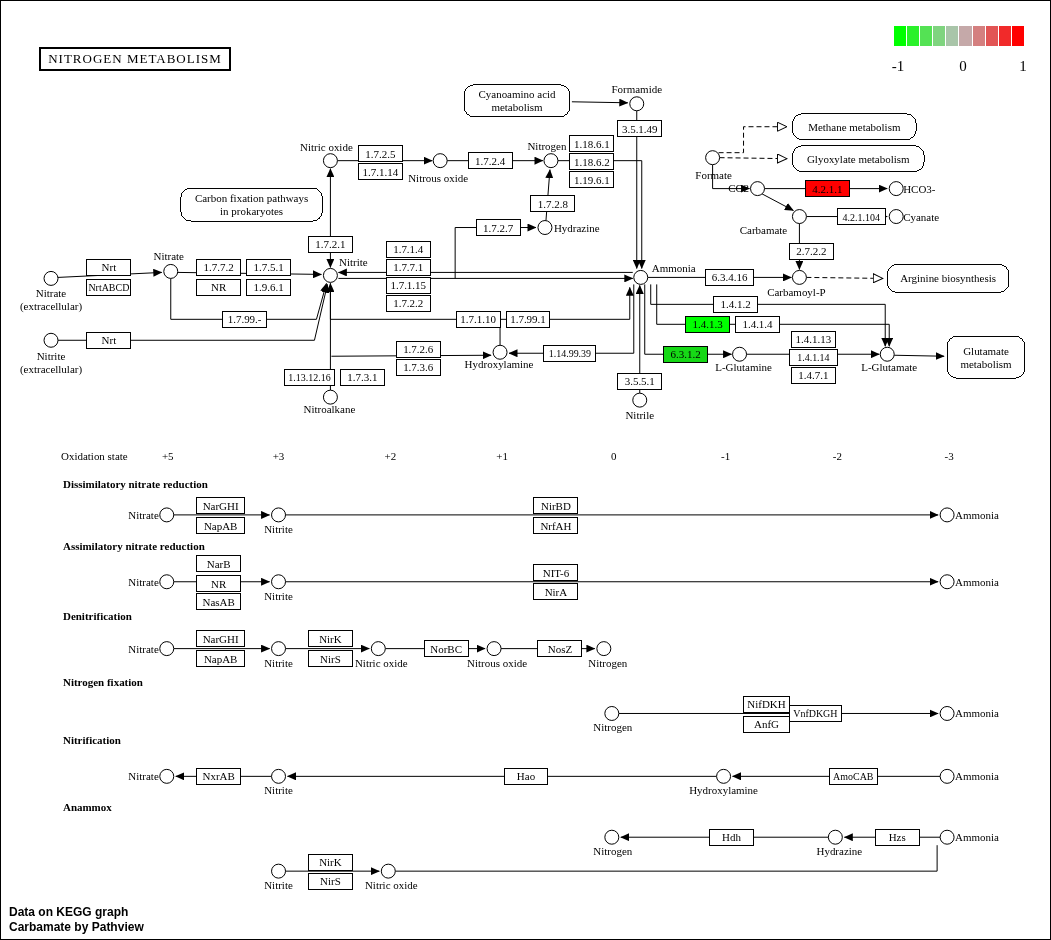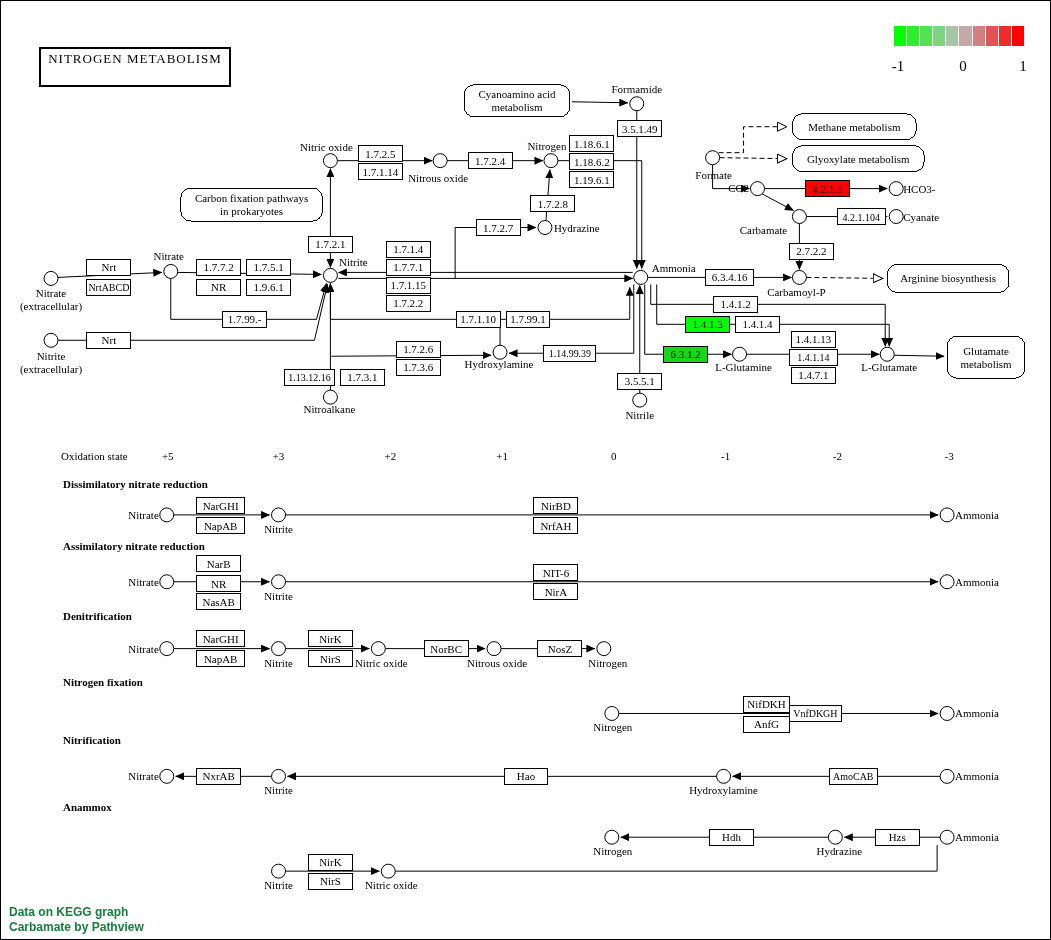--- a/index.html
+++ b/index.html
@@ -2,30 +2,30 @@
 <html><head>
 <meta charset="utf-8">
 <style>
   * { margin:0; padding:0; box-sizing:border-box; }
   body { background:#fff; }
   .page { position:relative; width:1051px; height:940px; border:1px solid #000;
           background:#fff; font-family:"Liberation Serif", serif; overflow:hidden; }
   #diagram { position:absolute; left:0; top:0; width:100%; height:100%; }
   #diagram text { font-family:"Liberation Serif", serif; fill:#000; }
   #diagram rect { shape-rendering:crispEdges; }
-  .title-box { position:absolute; left:38px; top:46px; width:192px; height:40px;
+  .title-box { position:absolute; left:38px; top:46px; width:192px; height:24px;
                border:2px solid #000; text-align:center; line-height:20px;
                font-size:13px; letter-spacing:1px; background:#fff; }
   .legend { position:absolute; left:0; top:0; width:100%; height:100%; pointer-events:none; }
   .legend-bar { position:absolute; left:893px; top:25px; width:130px; height:20px;
                 display:flex; gap:1px; }
   .legend-cell { flex:1; }
   .lg-num { position:absolute; top:57px; width:28px; text-align:center; font-size:15px; }
   .footer { position:absolute; left:8px; top:904px; font-family:"Liberation Sans", sans-serif;
-            font-weight:bold; font-size:12px; line-height:15px; color:#15803d; }
+            font-weight:bold; font-size:12px; line-height:15px; color:#000000; }
 </style>
 </head>
 <body>
 
 <div class="page">
 
   <svg id="diagram" viewBox="0 0 1051 940">
     <defs>
       <marker id="af" viewBox="0 0 9 8" refX="8.5" refY="4" markerWidth="9" markerHeight="8" orient="auto-start-reverse">
         <path d="M0,0 L9,4 L0,8 z" fill="#000"></path>

